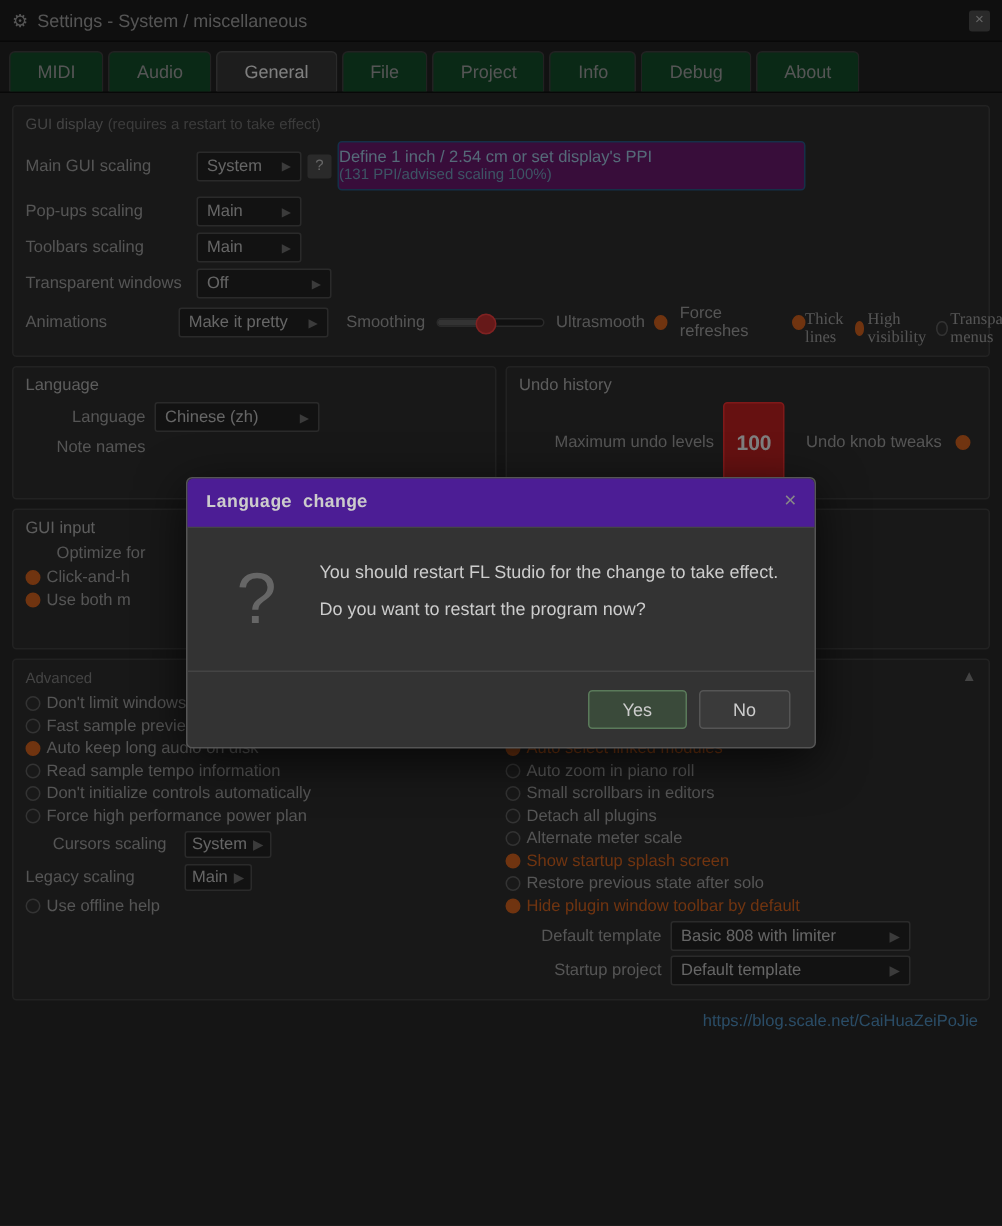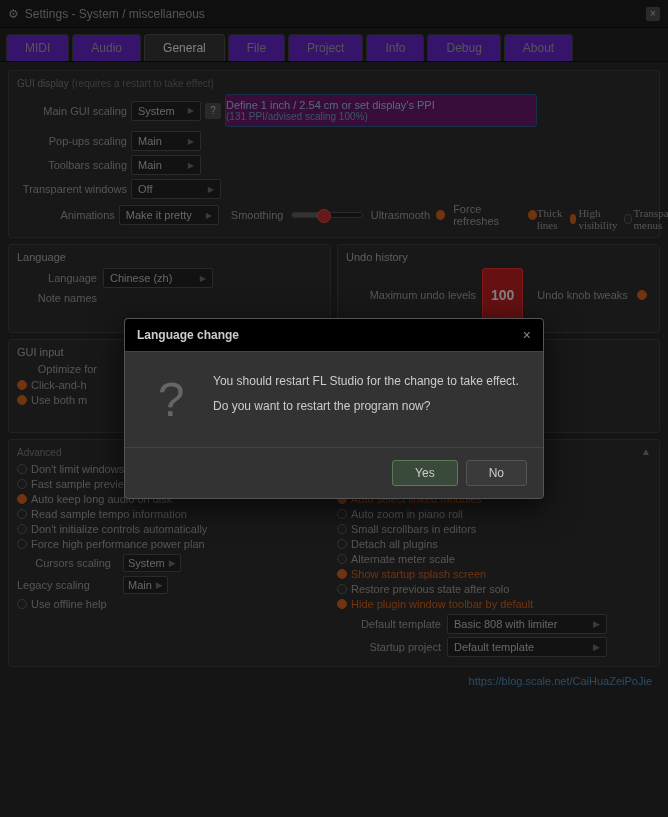--- a/index.html
+++ b/index.html
@@ -48,21 +48,21 @@
     .tab-bar {
       background: #252525;
       display: flex;
       align-items: flex-end;
       padding: 6px 6px 0 6px;
       gap: 3px;
       border-bottom: 1px solid #111;
     }
     .tab {
       padding: 6px 18px;
-      background: #6d28d9;
+      background: #14532d;
       color: #aaa;
       border-radius: 4px 4px 0 0;
       cursor: pointer;
       font-size: 12px;
       border: 1px solid #444;
       border-bottom: none;
     }
     .tab.active {
       background: #3a3a3a;
       color: #fff;
@@ -104,21 +104,21 @@
     .gui-row {
       display: flex;
       align-items: center;
       margin-bottom: 4px;
       gap: 4px;
     }
     .gui-label {
       color: #aaa;
       font-size: 11px;
       width: 110px;
-      text-align: right;
+      text-align: left;
     }
     .gui-dropdown {
       background: #252525;
       border: 1px solid #555;
       color: #ccc;
       padding: 2px 6px;
       font-size: 11px;
       display: flex;
       align-items: center;
       justify-content: space-between;
@@ -293,27 +293,28 @@
       justify-content: center;
     }
     .dialog {
       background: #333;
       border: 1px solid #555;
       border-radius: 4px;
       width: 420px;
       box-shadow: 0 8px 32px rgba(0,0,0,0.7);
     }
     .dialog-header {
-      background: #000000;
+      background: #4c1d95;
       padding: 8px 12px;
       display: flex;
       align-items: center;
       justify-content: space-between;
       border-bottom: 1px solid #444;
       border-radius: 4px 4px 0 0;
+      font-family: Liberation Mono, monospace;
     }
     .dialog-title {
       color: #ccc;
       font-size: 12px;
       font-weight: bold;
     }
     .dialog-close {
       color: #888;
       cursor: pointer;
       font-size: 14px;

